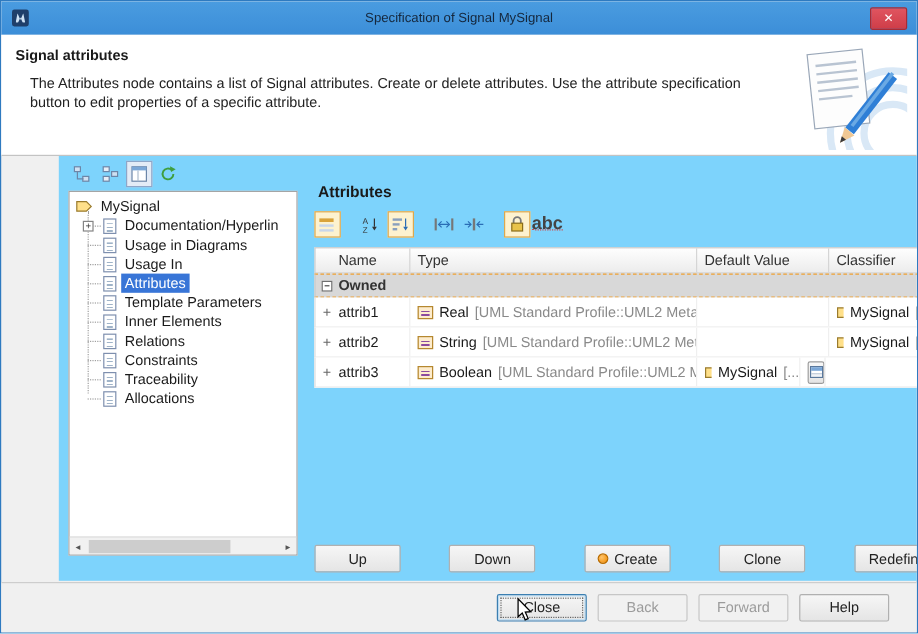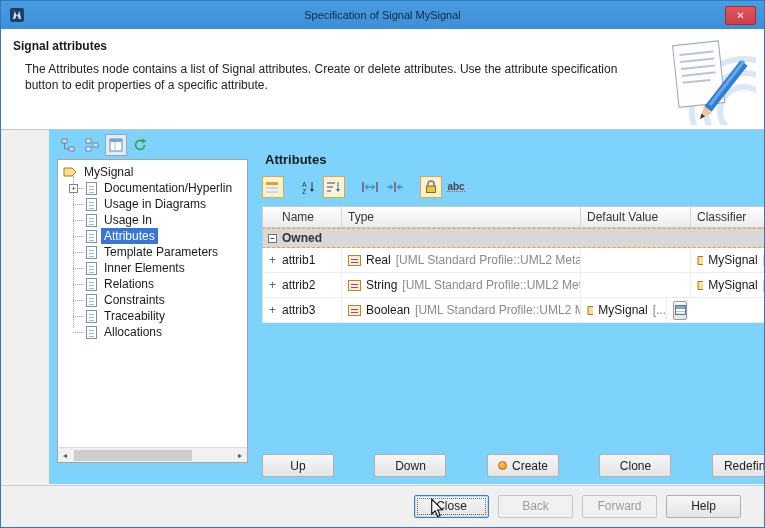--- a/index.html
+++ b/index.html
@@ -36,21 +36,21 @@
   .main { position: absolute; top: 129px; left: 0; right: 0; bottom: 43px; background: #7dd3fc; margin-left: 48px; }
 
   
   .ltb { position: absolute; left: 8px; top: 4px; display: flex; gap: 2px; }
   .rtb { position: absolute; left: 213px; top: 46px; display: flex; gap: 3px; }
   .tbtn { width: 22px; height: 22px; display: flex; align-items: center; justify-content: center;
     border: 1px solid transparent; background: transparent; cursor: pointer; }
   .tbtn.pressed { border-color: #8ea6c8; background: #e3ebf6; }
   .tbtn.pressed-orange { border-color: #dca84e; background: #fdf2cf; }
   .gap { width: 8px; }
-  .abc-txt { font-size: 10px; font-weight: bold; color: #444; border-bottom: 1px dotted #d04a4a; line-height: 9px; }
+  .abc-txt { font-size: 15px; font-weight: bold; color: #444; border-bottom: 1px dotted #d04a4a; line-height: 9px; }
 
   
   .tree { position: absolute; left: 8px; top: 29px; width: 191px; height: 304px;
     background: #fff; border: 1px solid #a5a5a5; overflow: hidden; }
   .tree-inner { padding: 3px 0 0 5px; position: relative; white-space: nowrap; }
   .troot { height: 17px; display: flex; align-items: center; gap: 4px; }
   .tchildren { position: relative; margin-left: 10px; }
   .tchildren::before { content: ""; position: absolute; left: 0; top: -4px;
     height: calc(100% - 8px); border-left: 1px dotted #a0a0a0; }
   .titem { height: 16px; line-height: 16px; display: flex; align-items: center;

